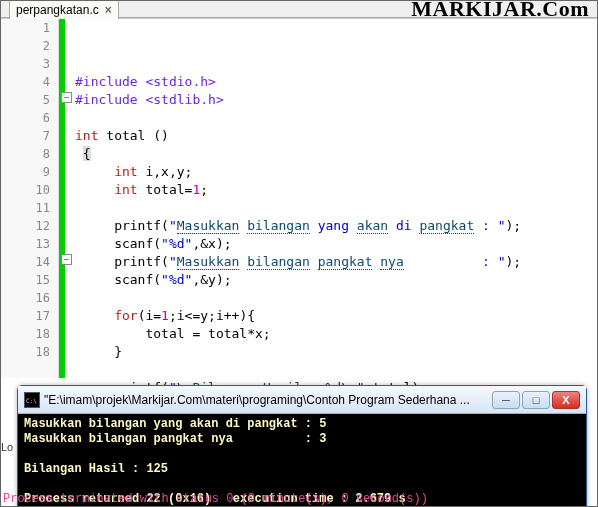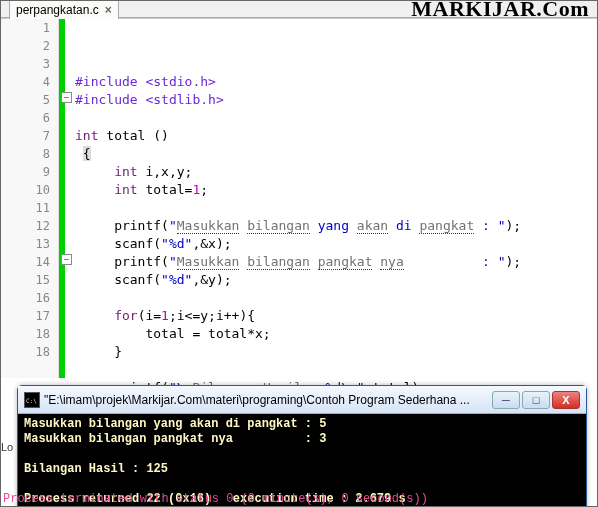--- a/index.html
+++ b/index.html
@@ -6,24 +6,24 @@
 body { width: 598px; height: 507px; font-family: "Consolas", monospace; font-size: 13px; background: #fff; border: 1px solid #666; position: relative; overflow: hidden; }
 .topbar { height: 16px; background: #f0f0f0; border-bottom: 1px solid #aaa; display: flex; align-items: center; justify-content: space-between; padding: 8px 8px; }
 .tab { background: #fbfbf8; border: 1px solid #aaa; border-bottom: none; padding: 2px 6px; display: flex; align-items: center; gap: 6px; font-family: Arial; font-size: 12px; }
 .tab .x { color: #666; font-weight: bold; cursor: pointer; }
 .brand { font-family: "Times New Roman", serif; font-weight: bold; font-size: 22px; letter-spacing: 0.5px; }
 .editor { display: flex; height: 360px; background: #fff; border-top: 1px solid #ccc; }
 .gutter { width: 58px; background: #f8f8f8; border-right: 1px solid #ddd; text-align: right; padding-right: 8px; color: #888; font-size: 12px; line-height: 18px; }
 .greenbar { width: 6px; background: #00d000; }
 .code { flex: 1; padding-left: 10px; font-size: 13px; line-height: 18px; white-space: pre; position: relative; }
 .fold { position: absolute; left: -4px; width: 11px; height: 11px; border: 1px solid #888; background: #fff; font-size: 9px; line-height: 9px; text-align: center; color: #555; }
-.kw { color: #701a75; }
+.kw { color: #b91c1c; }
 .pp { color: #6d28d9; }
 .str { color: #0000c8; }
-.spell { color: #737373; border-bottom: 1px dotted #c00000; }
+.spell { color: #0c4a6e; border-bottom: 1px dotted #c00000; }
 .num { color: #c000c0; }
 .brace { background: #ddd; }
 .console { position: absolute; left: 16px; top: 384px; width: 570px; border: 1px solid #2a5a9a; border-radius: 5px 5px 0 0; box-shadow: 0 0 5px rgba(0,0,0,0.3); background: #fff; }
 .titlebar { height: 28px; background: linear-gradient(#f5f9ff, #d6e4f5); display: flex; align-items: center; justify-content: space-between; padding: 0 6px; border-bottom: 1px solid #aaa; }
 .titlebar .ico { width: 16px; height: 16px; background: #000; border: 1px solid #555; margin-right: 4px; display: inline-block; position: relative; }
 .titlebar .ico::after { content: "C:\\"; color: #ccc; font: 6px/16px monospace; position: absolute; left: 1px; }
 .titletext { font: 12px "Segoe UI", Arial; flex: 1; white-space: nowrap; overflow: hidden; text-overflow: ellipsis; }
 .winbtns { display: flex; gap: 2px; }
 .winbtn { width: 28px; height: 18px; border: 1px solid #8aa; border-radius: 3px; background: linear-gradient(#eaf2fb,#c9dcf2); font: bold 11px/16px Arial; text-align: center; color: #335; }
 .winbtn.close { background: linear-gradient(#f08080,#d03020); color: #fff; border-color: #a33; }

